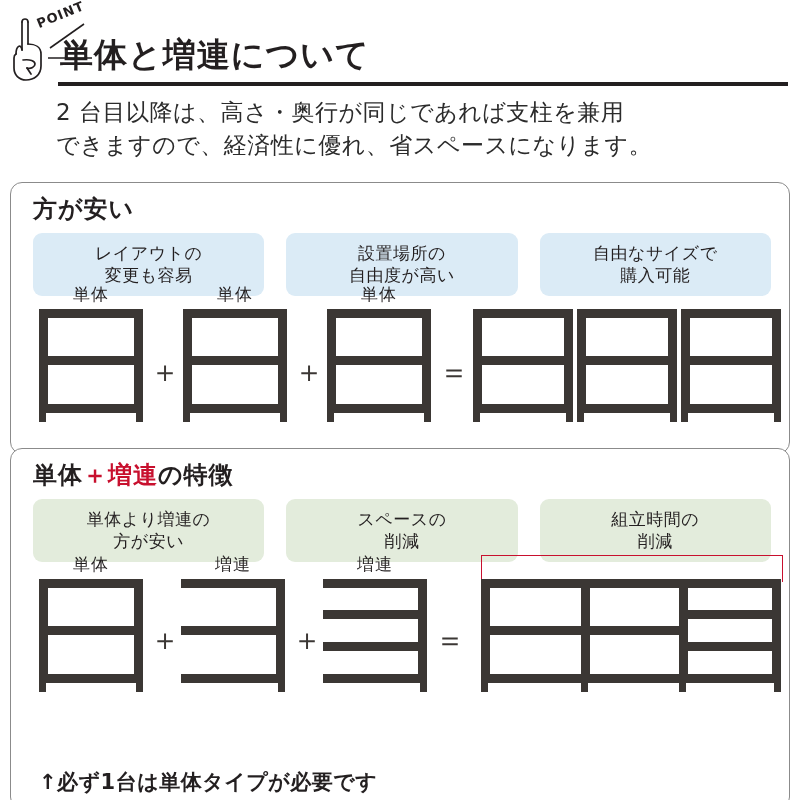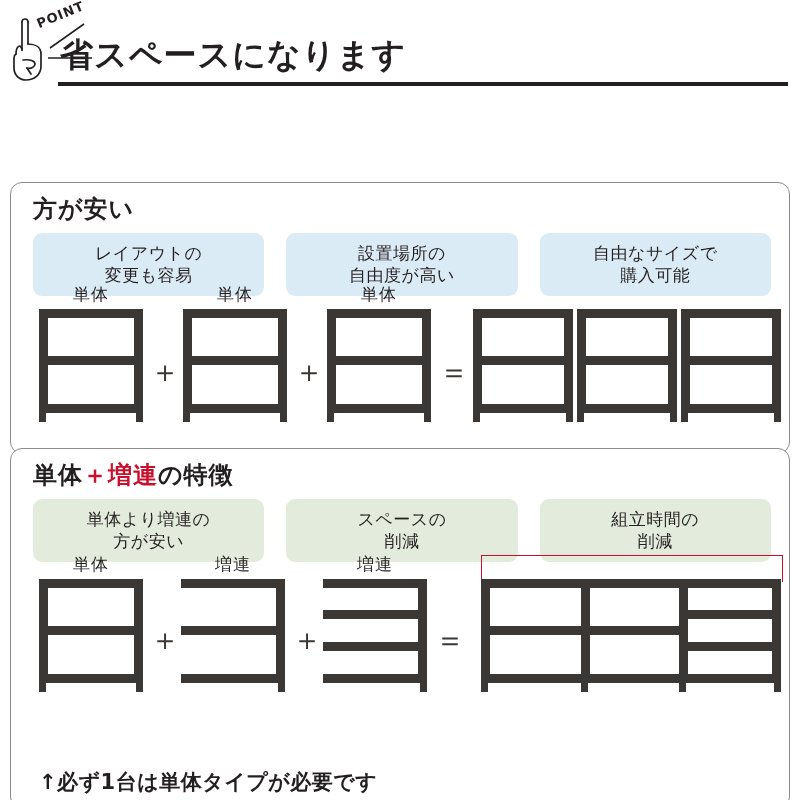--- a/index.html
+++ b/index.html
@@ -118,23 +118,27 @@
       </g>
     </svg>
 
     <div class="point-label">POINT</div>
 
     <svg style="position:absolute;left:32px;top:18px;width:120px;height:60px;" viewBox="0 0 120 60">
       <line x1="18" y1="30" x2="52" y2="6" stroke="#231f20" stroke-width="1.6"></line>
       <line x1="16" y1="40" x2="60" y2="40" stroke="#231f20" stroke-width="1.6"></line>
     </svg>
 
-    <div class="title">省スペースになります</div>
+    <div class="title">単体と増連について</div>
     <div class="title-rule"></div>
 
+    <div class="lead">
+      <div>2 台目以降は、高さ・奥行が同じであれば支柱を兼用</div>
+      <div>できますので、経済性に優れ、省スペースになります。</div>
+    </div>
   </div>
 
   <div class="panel" id="panel-single">
     <div class="panel-title">方が安い</div>
 
     <div class="feature-row">
       <div class="feature-box fb-blue">
         <span>レイアウトの<br>変更も容易</span>
       </div>
       <div class="feature-box fb-blue">

